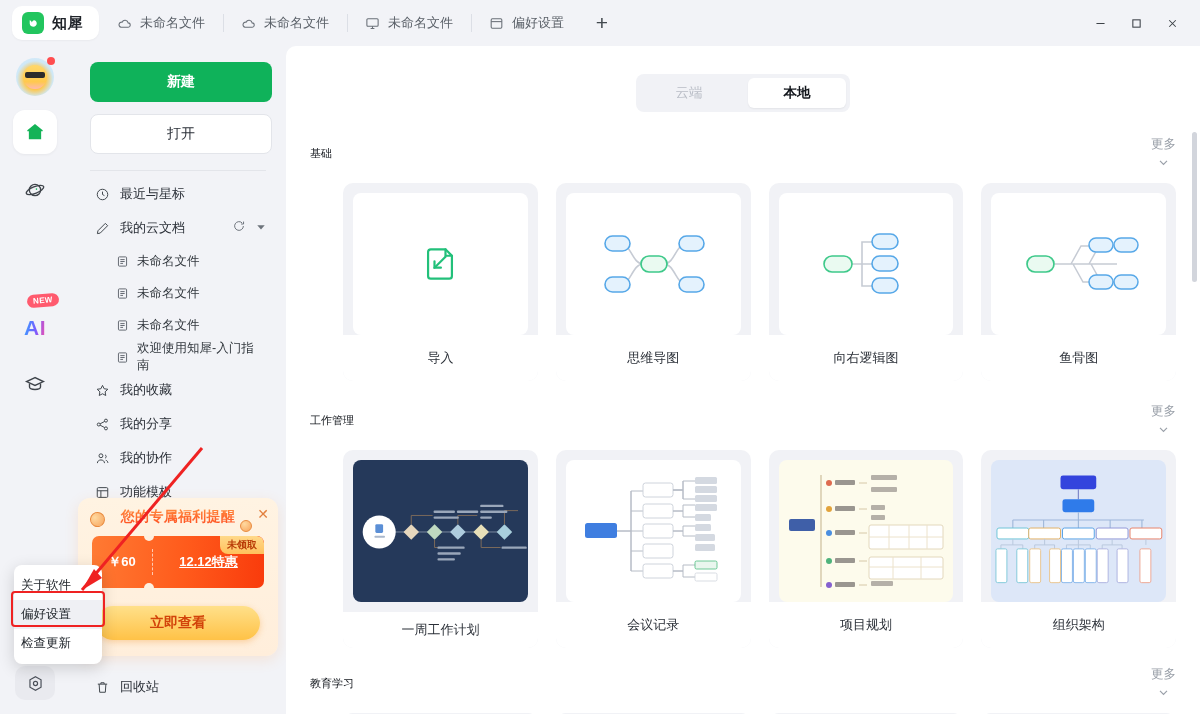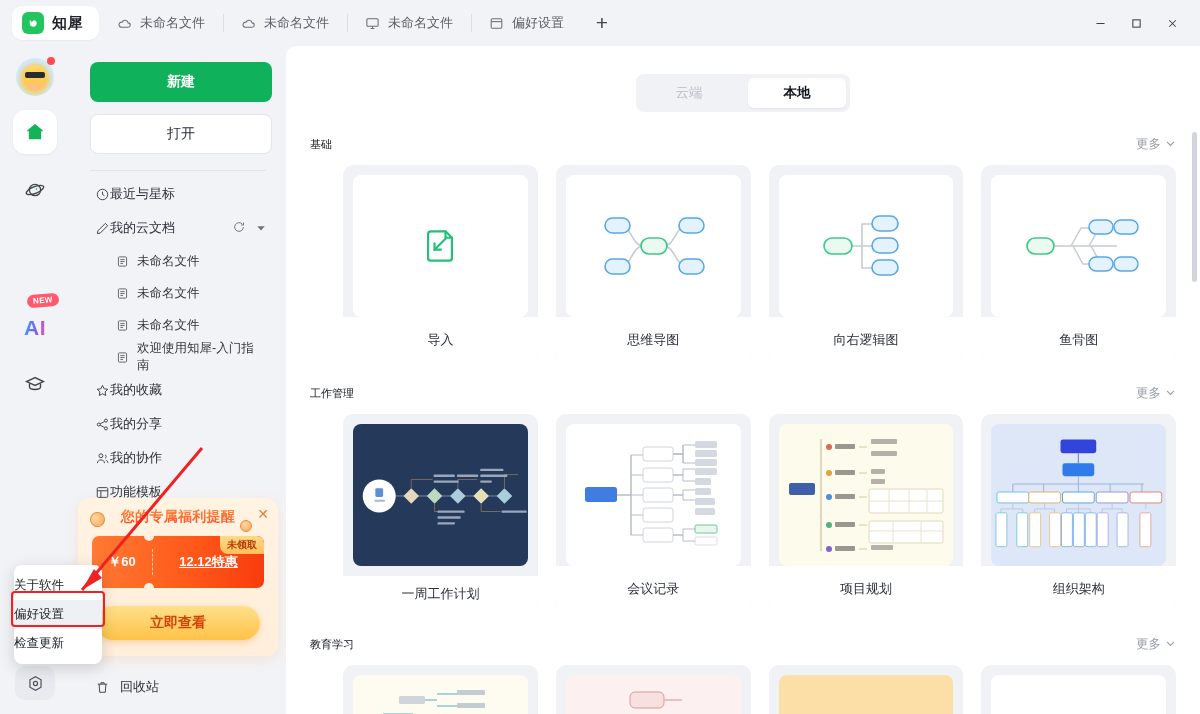--- a/index.html
+++ b/index.html
@@ -108,21 +108,21 @@
     display: flex; align-items: center; justify-content: center; border: none;
   }
   .btn-open {
     width: 182px; height: 40px; margin-top: 12px; border-radius: 8px;
     background: #fff; border: 1px solid #e3e5ea; color: #2b3038; font-size: 14px;
     display: flex; align-items: center; justify-content: center;
   }
   .divider { height: 1px; background: #e3e5ea; margin: 16px 0 6px 0; }
   .nav-item {
     display: flex; align-items: center; height: 34px; font-size: 13px; color: #2b3038;
-    padding-left: 4px; border-radius: 6px; position: relative;
+    gap: 10px; padding-left: 4px; border-radius: 6px; position: relative; font-family: Liberation Serif, serif;
   }
   .nav-icon { width: 16px; height: 16px; display: inline-flex; align-items: center; justify-content: center; color: #43494f; }
   .nav-actions { margin-left: auto; display: flex; align-items: center; gap: 10px; color: #6d737b; }
   .sub-item {
     display: flex; align-items: center; height: 32px; font-size: 12.5px; color: #33393f;
     gap: 8px; padding-left: 26px;
   }
   .sub-icon { width: 13px; height: 13px; display:inline-flex; align-items:center; justify-content:center; color:#5a6069; }
   .nav-trash { position: absolute; left: 24px; bottom: 18px; display: flex; align-items: center; gap: 10px; font-size: 13px; color: #2b3038; justify-content: flex-end; }
 
@@ -170,21 +170,21 @@
     box-shadow: 0 2px 6px rgba(240,150,40,.35);
   }
 
   
   .ctx-menu {
     position: absolute; left: 14px; top: 565px; width: 88px;
     background: #fff; border-radius: 8px; box-shadow: 0 4px 16px rgba(0,0,0,.16);
     padding: 6px 0; z-index: 40;
   }
   .ctx-item {
-    height: 29px; display: flex; align-items: center; padding-left: 0;
+    height: 29px; display: flex; align-items: center; padding-left: 7px;
     font-size: 12.5px; color: #23282e;
   }
   .ctx-item.selected { background: #eff0f4; }
   .ctx-highlight {
     position: absolute; left: 11px; top: 591px; width: 94px; height: 36px;
     border: 2px solid #ef2222; border-radius: 4px; z-index: 50; pointer-events: none;
   }
   .arrow-svg { position: absolute; left: 60px; top: 440px; z-index: 45; pointer-events: none; }
 
   
@@ -198,21 +198,21 @@
   }
   .seg {
     width: 98px; height: 30px; border-radius: 6px; font-size: 13.5px;
     display: flex; align-items: center; justify-content: center; color: #b9bdc6;
   }
   .seg.active { background: #fff; color: #12161c; font-weight: 700; box-shadow: 0 1px 2px rgba(0,0,0,.06); }
 
   .scroll-area { position: absolute; top: 76px; left: 0; width: 914px; height: 592px; overflow: hidden; padding: 0 24px; }
   .sec-head { display: flex; align-items: center; margin-top: 14px; margin-bottom: 12px; }
   .sec-title { font-size: 11px; font-weight: 400; color: #12161c; }
-  .sec-more { margin-left: auto; font-size: 12.5px; color: #9aa0a9; display: flex; align-items: center; gap: 4px; }
+  .sec-more { margin-left: auto; font-size: 12.5px; color: #9aa0a9; display: flex; align-items: center; gap: 4px; flex-direction: column; }
 
   .card-row { display: flex; gap: 18px; margin-left: 33px; }
   .card {
     width: 200px; height: 198px; background: #f1f2f6; border-radius: 10px;
     display: flex; flex-direction: column; overflow: hidden;
   }
   .card-thumb {
     margin: 10px 10px 0 10px; height: 142px; border-radius: 8px; background: #fff;
     display: flex; align-items: center; justify-content: center; overflow: hidden;
   }
@@ -745,21 +745,21 @@
                 <rect x="107" y="82" width="11" height="34" rx="1.6" stroke="#a9aedd" stroke-width=".9"></rect>
                 <rect x="127" y="82" width="11" height="34" rx="1.6" stroke="#a9aedd" stroke-width=".9"></rect>
                 <rect x="150" y="82" width="11" height="34" rx="1.6" stroke="#eda18b" stroke-width=".9"></rect>
               </g>
             </svg>
           </div>
           <div class="card-label">组织架构</div>
         </div>
       </div>
 
-      <div class="sec-head" style="margin-top:24px">
+      <div class="sec-head" style="margin-top:18px">
         <div class="sec-title">教育学习</div>
         <div class="sec-more">
           <span>更多</span>
           <span>
             <svg width="11" height="11" viewBox="0 0 12 12" fill="none" stroke="currentColor" stroke-width="1.3">
                 <path d="M2.2 4.3 6 8.1l3.8-3.8"></path>
               </svg>
           </span>
         </div>
       </div>

